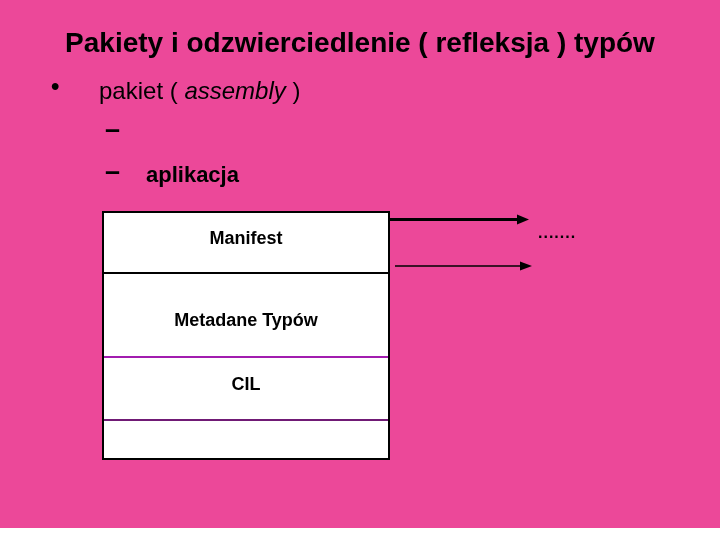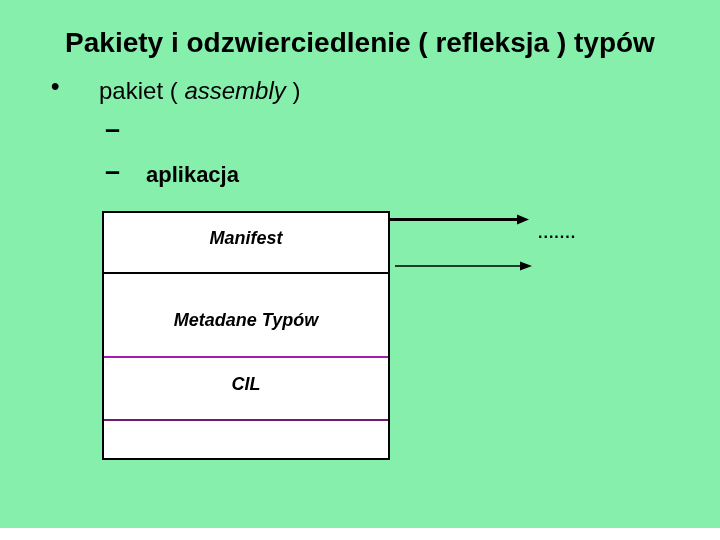--- a/index.html
+++ b/index.html
@@ -5,21 +5,21 @@
   html, body { margin: 0; padding: 0; }
   body {
     width: 720px; height: 540px;
     background: #ffffff;
     font-family: "Liberation Sans", sans-serif;
     color: #000000;
   }
   .slide {
     position: relative;
     width: 720px; height: 528px;
-    background: #86efac;
+    background: #ec4899;
     overflow: hidden;
   }
   .title {
     position: absolute;
     left: 6px; top: 27px; width: 708px;
     text-align: center;
     font-size: 28px; font-weight: 700;
     line-height: 32px;
     white-space: nowrap;
   }
@@ -63,21 +63,20 @@
     box-sizing: border-box;
     display: flex; flex-direction: column;
     background: #ffffff;
   }
   .abox .row {
     display: flex; align-items: center; justify-content: center;
     font-size: 18px; font-weight: 700;
     padding-bottom: 9px;
     box-sizing: border-box;
     white-space: nowrap;
-    font-style: italic;
   }
   .abox .r1 { height: 61px; border-bottom: 2px solid #000000; }
   .abox .r2 { height: 64px; border-bottom: 2px solid #a21caf; margin-top: 20px; }
   .abox .r3 { height: 63px; border-bottom: 2px solid #701a75; }
   .abox .r4 { flex: 1; }
   .arrows {
     position: absolute;
     left: 380px; top: 200px;
     width: 180px; height: 90px;
   }

